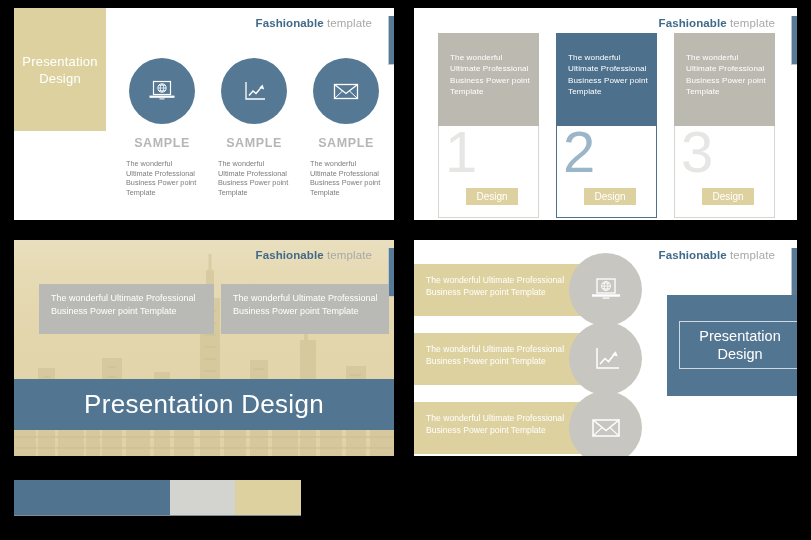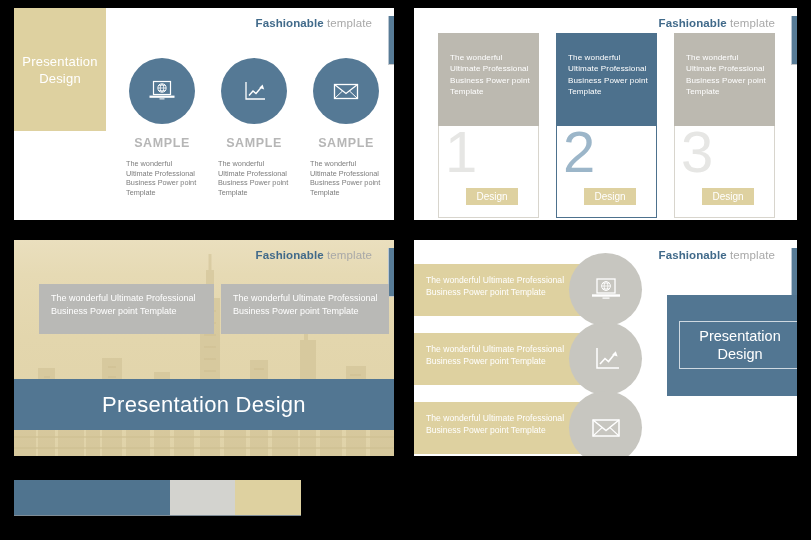--- a/index.html
+++ b/index.html
@@ -132,21 +132,21 @@
   }
   #s3box1 { left: 25px; width: 175px; }
   #s3box2 { left: 207px; width: 168px; }
   .s3-banner {
     position: absolute; left: 0; top: 139px;
     width: 380px; height: 51px;
     background: #527692;
     display: flex; align-items: center; justify-content: center;
   }
   .s3-banner span {
-    color: #ffffff; font-size: 22px; letter-spacing: .3px;
+    color: #ffffff; font-size: 26px; letter-spacing: .3px;
   }
 
   
   #slide4 { left: 414px; top: 240px; width: 383px; height: 216px; }
   .s4-row { position: absolute; left: 0; height: 52px; }
   .s4-bar {
     position: absolute; left: 0; top: 0;
     width: 186px; height: 52px;
     background: #ded1a0;
     color: #ffffff; font-size: 8.6px; line-height: 12px;

